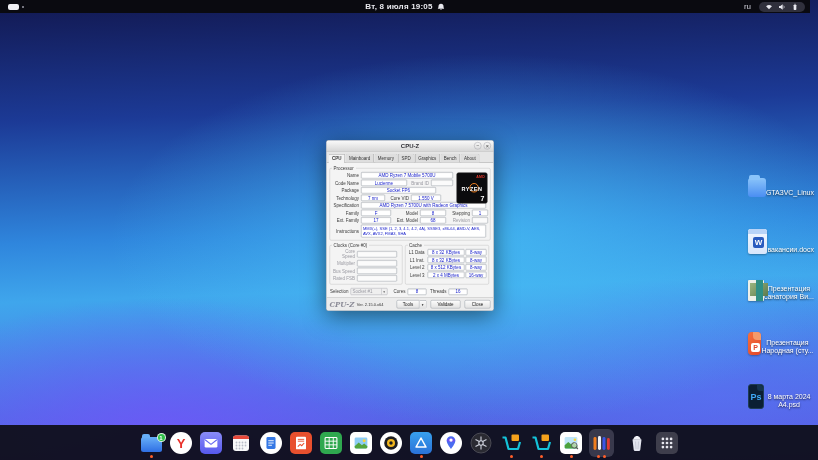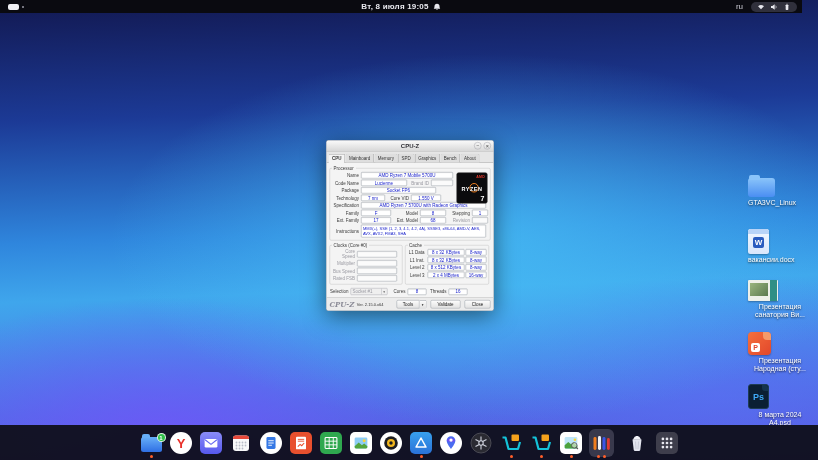--- a/index.html
+++ b/index.html
@@ -5,33 +5,33 @@
   * { margin:0; padding:0; box-sizing:border-box; }
   html,body { width:818px; height:460px; overflow:hidden; font-family:"Liberation Sans", sans-serif; }
   body { position:relative; background:
     radial-gradient(75% 65% at 60% 52%, rgba(72,192,246,.75), rgba(72,192,246,0) 62%),
     radial-gradient(55% 45% at 20% 94%, rgba(112,86,250,.8), rgba(112,86,250,0) 65%),
     radial-gradient(55% 45% at 88% 86%, rgba(92,112,246,.55), rgba(92,112,246,0) 60%),
     linear-gradient(178deg, #121850 0%, #1c3a96 25%, #2f86dd 50%, #3fa6ec 62%, #4f6fe6 85%, #5b52e2 100%);
   }
 
   
-  .panel { position:absolute; top:0; left:0; right:16px; height:13px; background:#0a0a10; color:#e8e8ee; z-index:50; }
+  .panel { position:absolute; top:0; left:0; right:8px; height:13px; background:#0a0a10; color:#e8e8ee; z-index:50; }
   .panel-left { position:absolute; left:8px; top:0; height:13px; display:flex; align-items:center; gap:3px; }
   .screen-icon { width:11px; height:6px; background:#f0f0f4; border-radius:2px; }
   .screen-dot { width:2px; height:2px; background:#9a9aa4; border-radius:50%; }
   .panel-center { position:absolute; left:0; right:0; top:0; height:13px; display:flex; justify-content:center; align-items:center; gap:4px; }
   .clock-text { font-size:8px; font-weight:bold; letter-spacing:.2px; }
   .panel-right { position:absolute; right:5px; top:0; height:13px; display:flex; align-items:center; gap:8px; }
   .kb-layout { font-size:8px; color:#cfcfd8; }
   .tray-pill { display:flex; align-items:center; gap:5px; background:#30303c; border-radius:6px; height:10px; padding:0 6px; }
 
   
   .desk-icons { position:absolute; top:172px; right:4px; width:66px; z-index:10; }
-  .desk-item { position:absolute; left:0; width:66px; display:flex; flex-direction:column; align-items:flex-start; }
+  .desk-item { position:absolute; left:0; width:66px; display:flex; flex-direction:row; align-items:flex-end; }
   .desk-label { margin-top:2px; font-size:7px; line-height:8px; color:#fff; text-align:center; text-shadow:0 1px 2px rgba(0,0,0,.75); max-width:64px; }
   .fold-desk { width:27px; height:19px; border-radius:3px; background:linear-gradient(#8ac4fa,#4a8ef2); position:relative; margin-top:4px; }
   .fold-desk::before { content:""; position:absolute; top:-3px; left:1px; width:11px; height:5px; border-radius:2px 2px 0 0; background:#8ac4fa; }
   .docx-icon { width:21px; height:25px; border-radius:2.5px; background:linear-gradient(#f4f8ff,#d8e6fb); position:relative; box-shadow:0 1px 2px rgba(0,0,0,.3); }
   .docx-icon::before { content:""; position:absolute; top:0; left:0; right:0; height:5px; background:#b9d4f8; border-radius:2.5px 2.5px 0 0; }
   .docx-icon::after { content:"W"; position:absolute; left:5px; top:8px; width:11px; height:11px; background:#2a5bbf; border-radius:2px; color:#fff; font-size:8px; font-weight:bold; display:flex; align-items:center; justify-content:center; }
   .slide-thumb { width:30px; height:21px; background:#eef0e8; border-radius:1px; position:relative; box-shadow:0 1px 2px rgba(0,0,0,.3); }
   .slide-thumb .photo { position:absolute; left:2px; top:3px; width:18px; height:13px; background:linear-gradient(135deg,#9ab57e,#5c7a4e); }
   .slide-thumb .band { position:absolute; right:1px; top:0; width:7px; height:21px; background:#2f8f85; }
   .ppt-icon { width:23px; height:23px; border-radius:4px; background:linear-gradient(135deg,#f5703c,#e2472b); position:relative; box-shadow:0 1px 2px rgba(0,0,0,.3); }

